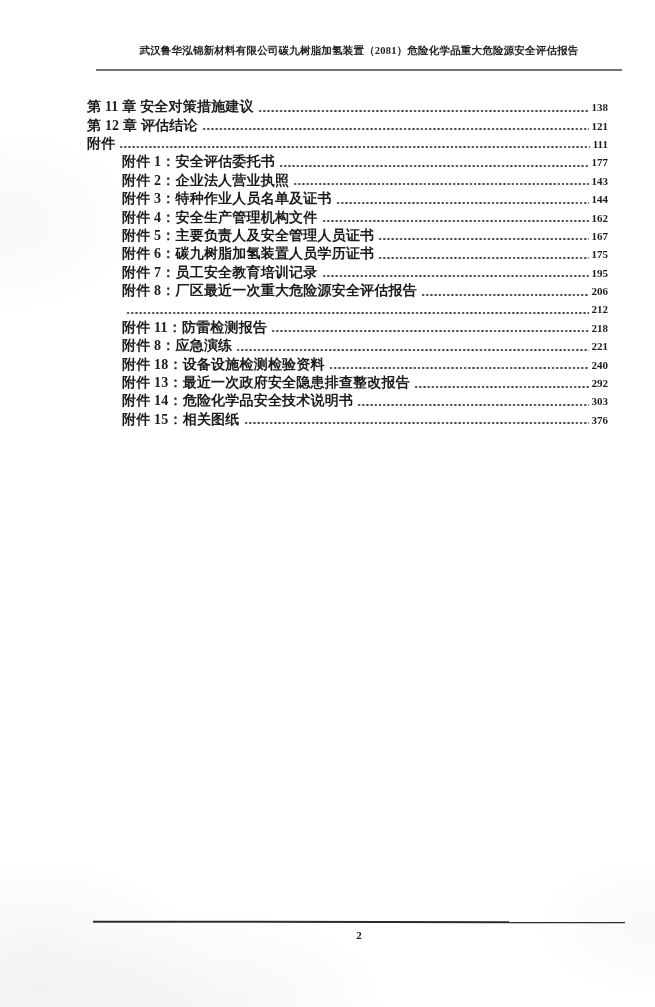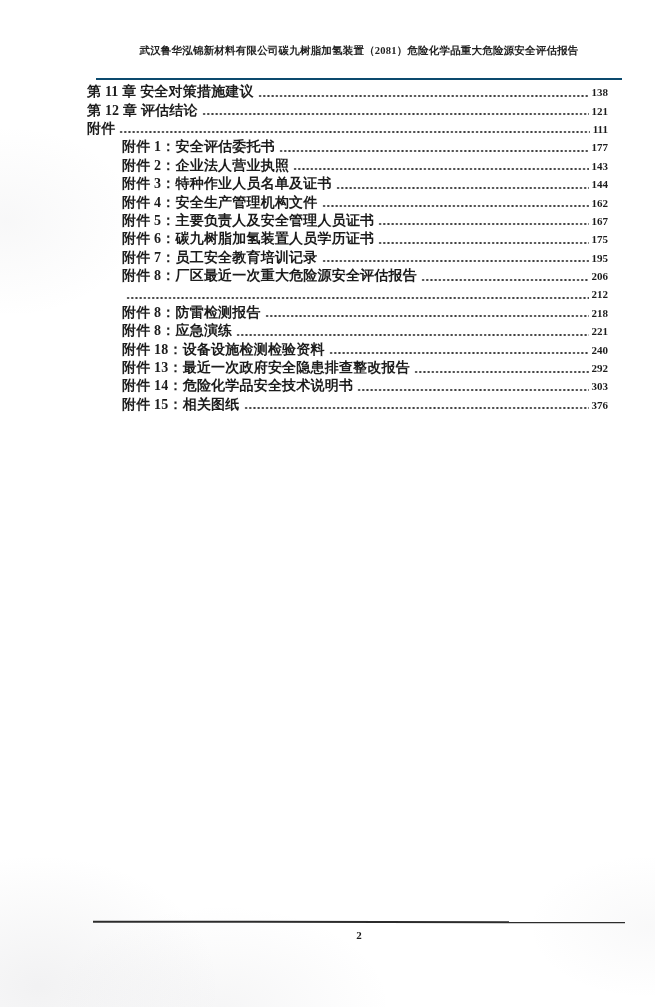--- a/index.html
+++ b/index.html
@@ -23,35 +23,35 @@
   .page {
     position: absolute;
     inset: 0;
   }
   
   .header {
     position: absolute;
     top: 44px;
     left: 96px;
     width: 526px;
-    border-bottom: 2px solid #0c4a6e;
-    padding-bottom: 20px;
+    border-bottom: 2px solid #737373;
+    padding-bottom: 11px;
     text-align: center;
   }
   .header-text {
     font-size: 10.5px;
     font-weight: bold;
     letter-spacing: 0.2px;
     white-space: nowrap;
     color: #222;
   }
   
   .toc {
     position: absolute;
-    top: 83px;
+    top: 98px;
     left: 87px;
     width: 521px;
   }
   .toc-row {
     display: flex;
     align-items: center;
     height: 18.4px;
     font-size: 14px;
     font-weight: bold;
     white-space: nowrap;
@@ -176,21 +176,21 @@
     <span class="leader"></span>
     <span class="toc-page">206</span>
   </div>
 
   <div class="toc-row indent">
     <span class="leader"></span>
     <span class="toc-page">212</span>
   </div>
 
   <div class="toc-row indent">
-    <span class="toc-label">附件 8：防雷检测报告</span>
+    <span class="toc-label">附件 11：防雷检测报告</span>
     <span class="leader"></span>
     <span class="toc-page">218</span>
   </div>
 
   <div class="toc-row indent">
     <span class="toc-label">附件 8：应急演练</span>
     <span class="leader"></span>
     <span class="toc-page">221</span>
   </div>
 

